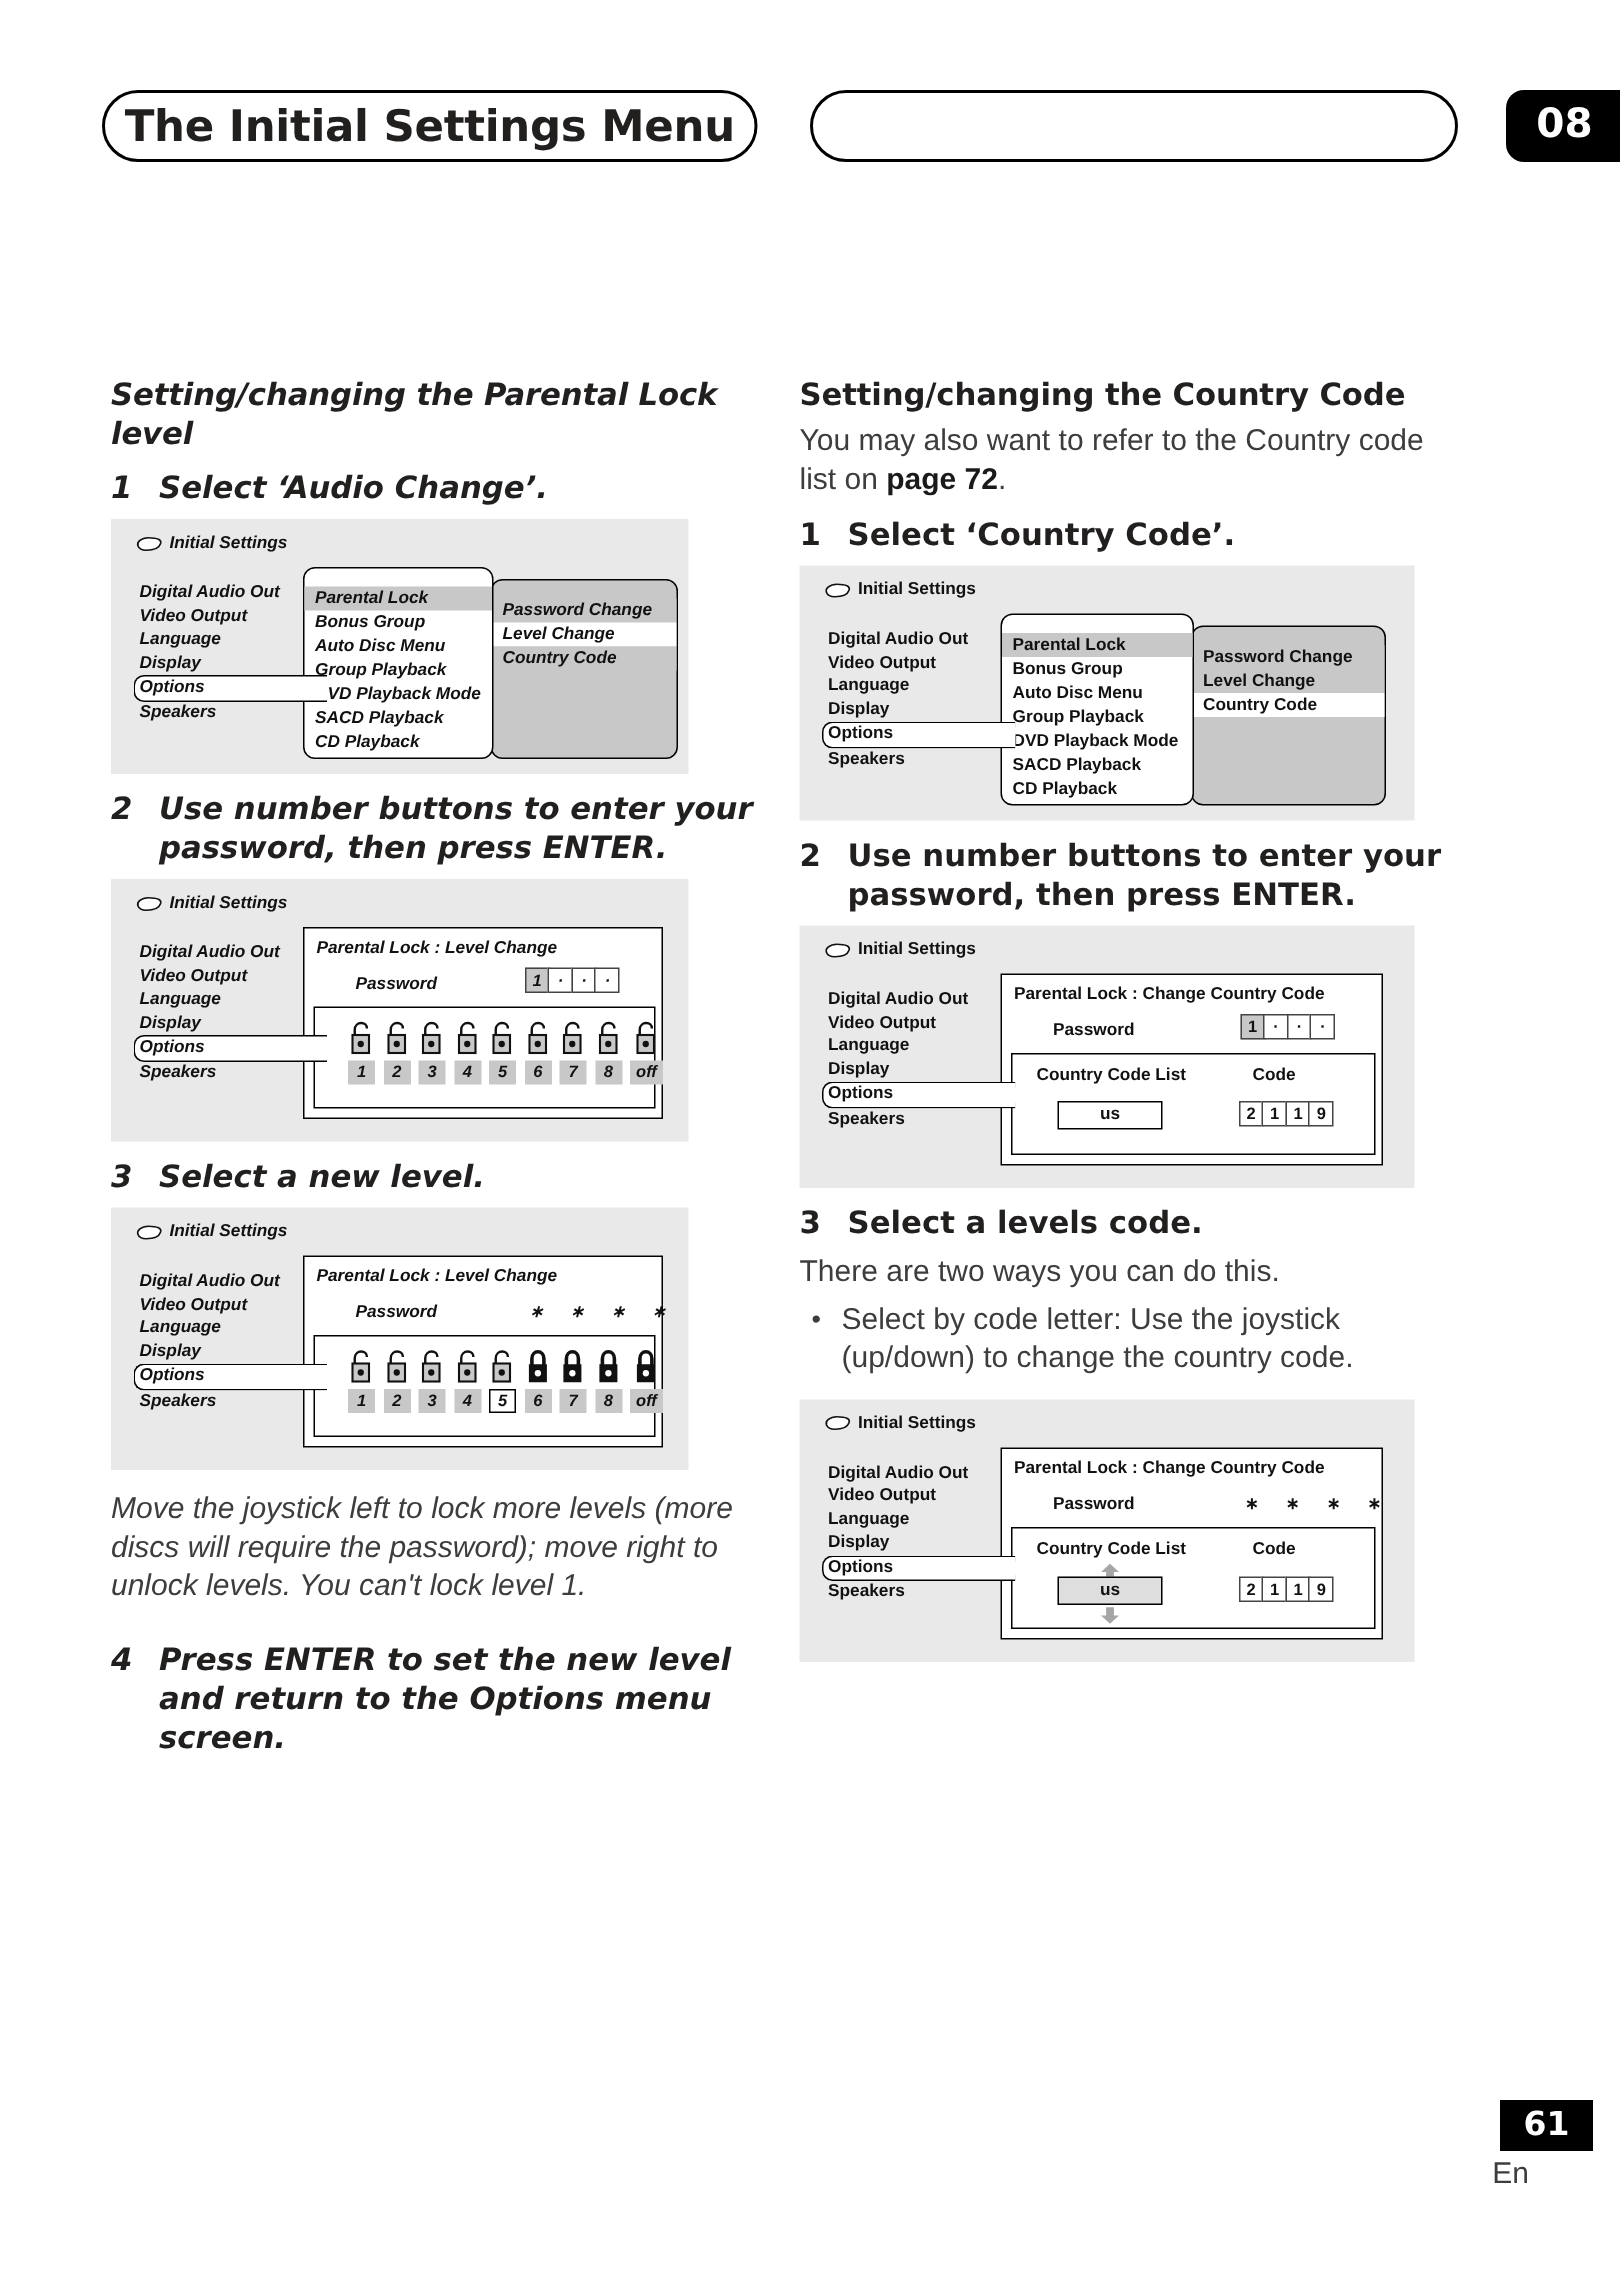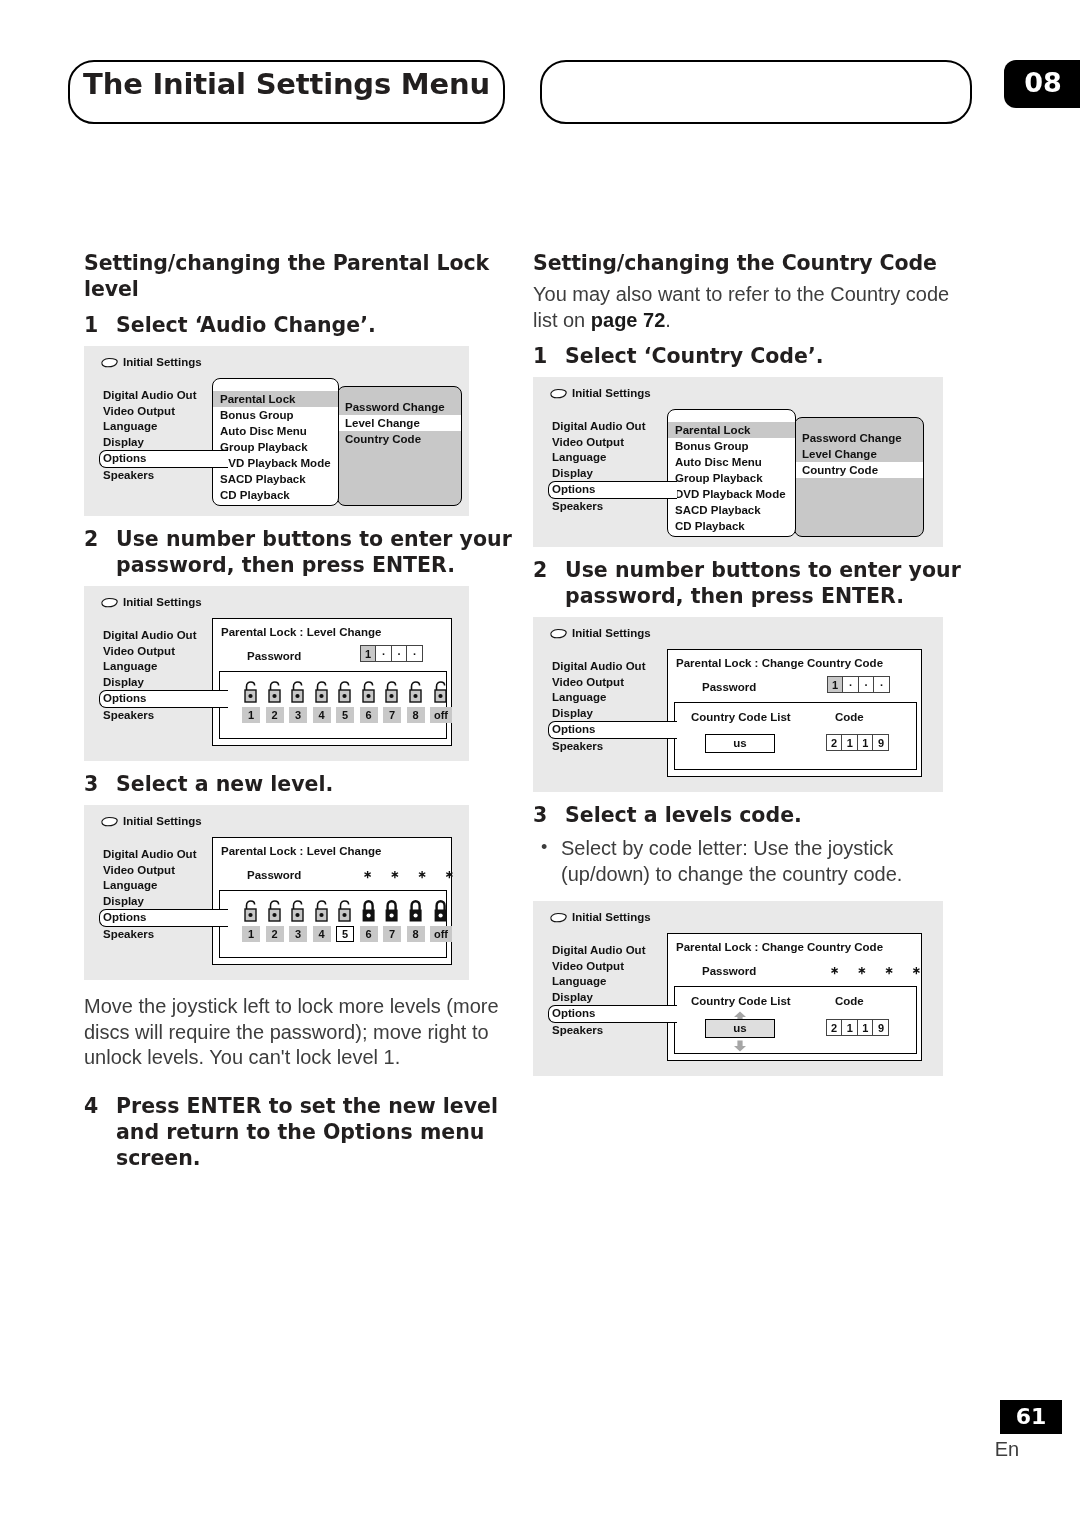--- a/index.html
+++ b/index.html
@@ -5,42 +5,42 @@
   html,body{margin:0;padding:0;}
   body{
     width:1080px;height:1529px;background:#ffffff;
     font-family:"Liberation Sans", sans-serif;
     color:#221f1f;position:relative;overflow:hidden;
   }
 
   
   .header{position:absolute;left:0;top:60px;width:1080px;height:60px;}
   .pill{
-    position:absolute;height:64px;border:2.5px solid #000;border-radius:26px;
+    position:absolute;height:48px;border:2.5px solid #000;border-radius:26px;
     background:#fff;box-sizing:border-box;
   }
   .pill-title{left:68px;top:0;width:437px;}
   .pill-title span{
     display:block;text-align:center;line-height:44px;
     font-size:29px;font-weight:bold;letter-spacing:-0.2px;
     font-family:"DejaVu Sans", sans-serif;
   }
   .pill-blank{left:540px;top:0;width:432px;}
   .chapter-tab{
     position:absolute;left:1004px;top:0;width:78px;height:48px;
     background:#000;border-radius:12px 0 0 12px;
   }
   .chapter-tab span{
     display:block;color:#fff;text-align:center;line-height:46px;
     font-size:27px;font-weight:bold;font-family:"DejaVu Sans", sans-serif;
   }
 
   
   .col{position:absolute;top:250px;width:440px;}
-  .col-left{left:84px;}
+  .col-left{left:74px;font-style:italic;}
   .col-right{left:533px;}
 
   h2.sec{
     font-size:20.5px;font-weight:bold;line-height:26px;margin:0 0 6px 0;
     letter-spacing:-0.1px;font-family:"DejaVu Sans", sans-serif;
   }
   p.body{
     font-size:20px;line-height:25.5px;margin:0 0 4px 0;color:#3d3d3d;
     font-family:"Liberation Sans", sans-serif;font-weight:300;
   }
@@ -571,20 +571,21 @@
           <div class="digit">9</div>
         </div>
       </div>
     </div>
   </div>
 
   <div class="step">
     <span class="num">3</span>
     <span class="txt">Select a levels code.</span>
   </div>
+  <p class="body">There are two ways you can do this.</p>
 
   <ul class="bullets">
     <li>Select by code letter: Use the joystick (up/down) to change the country code.</li>
   </ul>
 
   <div class="osd" style="width:410px;height:175px;margin-top:14px;">
     <div class="osd-title">
       <span class="disc-icon">
         <svg viewBox="0 0 19 11" width="19" height="11">
             <path d="M2 7 C1 4.5 4 1.5 9 1.5 C15 1.5 18 3 17 5.5 C16 8.5 12 9.8 7.5 9.8 C4 9.8 2.6 8.6 2 7 Z" fill="#ffffff" stroke="#111" stroke-width="1.1"></path>

